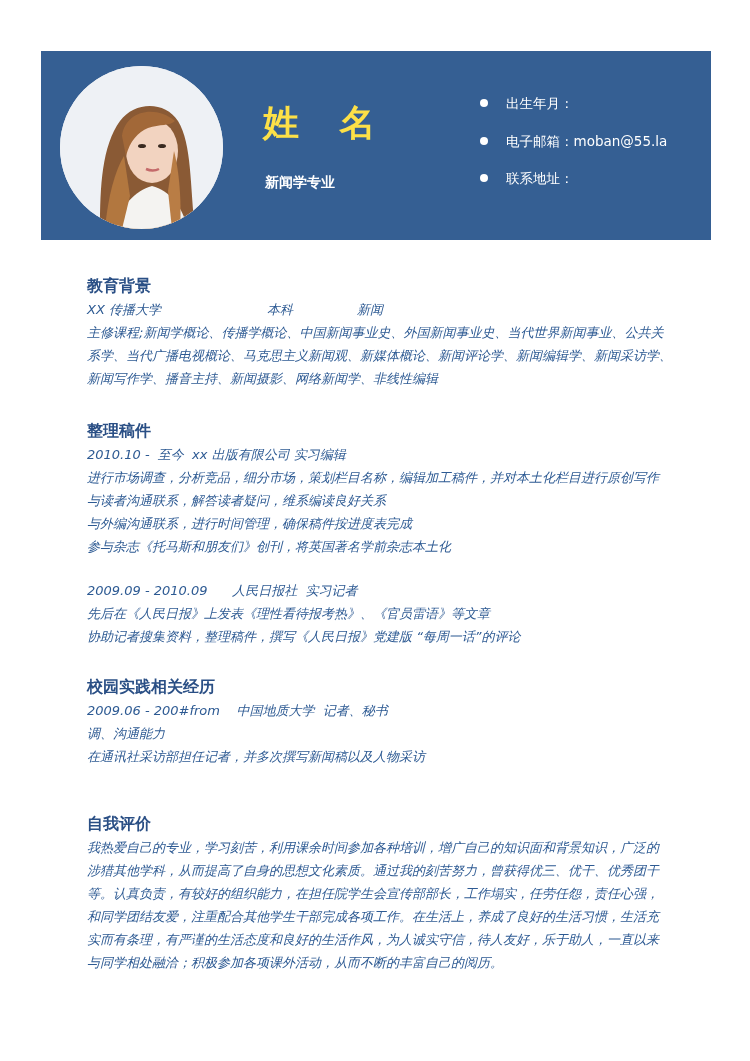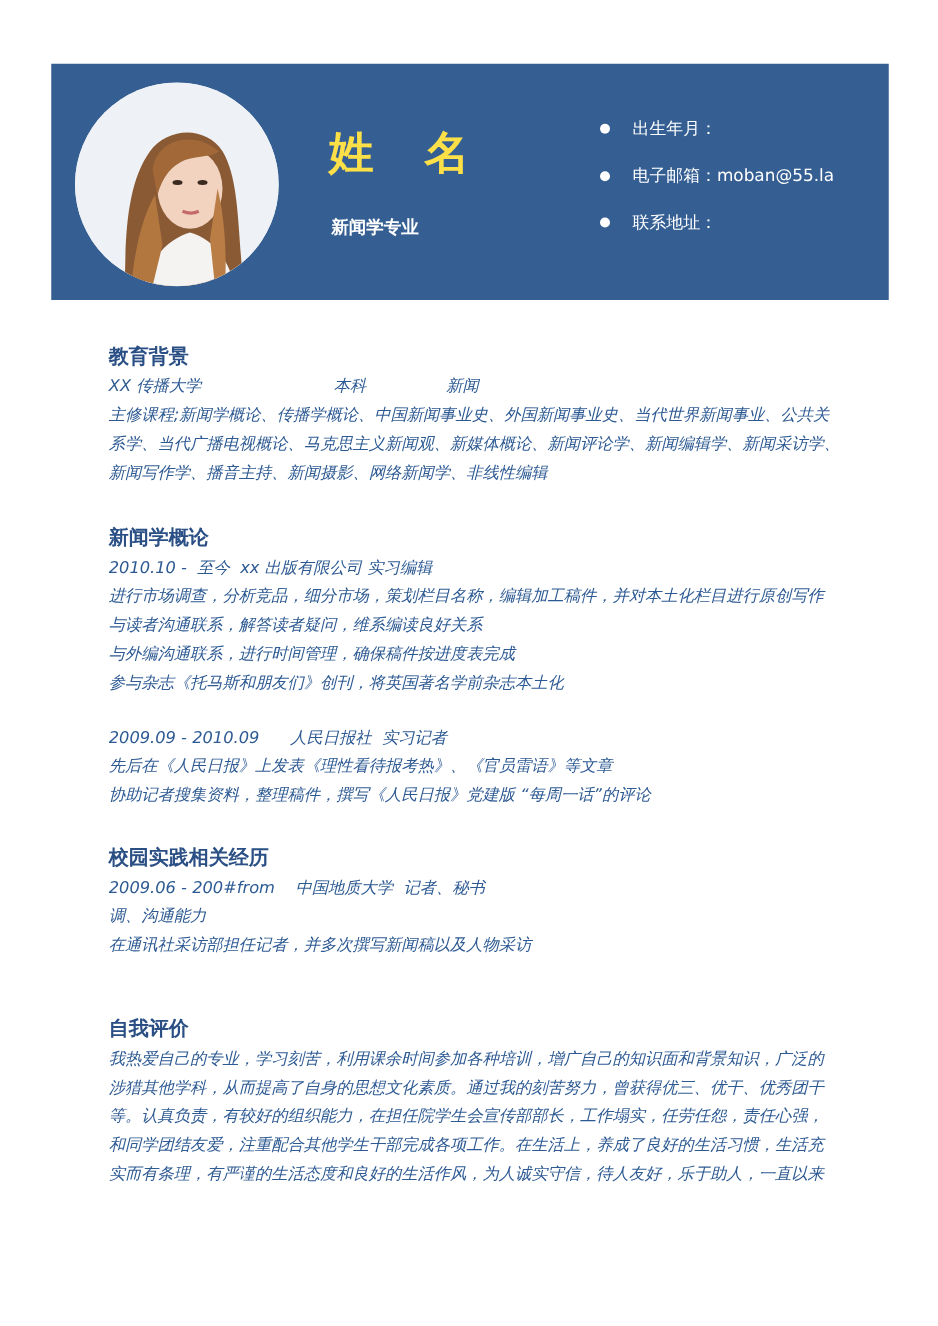--- a/index.html
+++ b/index.html
@@ -64,21 +64,21 @@
   <h2>教育背景</h2>
   <div class="line row-cols">
     <span style="width:180px;">XX 传播大学</span><span style="width:90px;">本科</span><span>新闻</span>
   </div>
   <div class="line">主修课程;新闻学概论、传播学概论、中国新闻事业史、外国新闻事业史、当代世界新闻事业、公共关</div>
   <div class="line">系学、当代广播电视概论、马克思主义新闻观、新媒体概论、新闻评论学、新闻编辑学、新闻采访学、</div>
   <div class="line">新闻写作学、播音主持、新闻摄影、网络新闻学、非线性编辑</div>
 </div>
 
 <div class="section" style="top:419px;">
-  <h2>新闻学概论</h2>
+  <h2>整理稿件</h2>
   <div class="line" style="white-space:pre;">2010.10 -  至今  xx 出版有限公司 实习编辑</div>
   <div class="line">进行市场调查，分析竞品，细分市场，策划栏目名称，编辑加工稿件，并对本土化栏目进行原创写作</div>
   <div class="line">与读者沟通联系，解答读者疑问，维系编读良好关系</div>
   <div class="line">与外编沟通联系，进行时间管理，确保稿件按进度表完成</div>
   <div class="line">参与杂志《托马斯和朋友们》创刊，将英国著名学前杂志本土化</div>
   <div class="gap" style="height:21px;"></div>
   <div class="line" style="white-space:pre;">2009.09 - 2010.09      人民日报社  实习记者</div>
   <div class="line">先后在《人民日报》上发表《理性看待报考热》、《官员雷语》等文章</div>
   <div class="line">协助记者搜集资料，整理稿件，撰写《人民日报》党建版  “每周一话”的评论</div>
 </div>
@@ -90,13 +90,14 @@
   <div class="line">在通讯社采访部担任记者，并多次撰写新闻稿以及人物采访</div>
 </div>
 
 <div class="section" style="top:812px;">
   <h2>自我评价</h2>
   <div class="line">我热爱自己的专业，学习刻苦，利用课余时间参加各种培训，增广自己的知识面和背景知识，广泛的</div>
   <div class="line">涉猎其他学科，从而提高了自身的思想文化素质。通过我的刻苦努力，曾获得优三、优干、优秀团干</div>
   <div class="line">等。认真负责，有较好的组织能力，在担任院学生会宣传部部长，工作塌实，任劳任怨，责任心强，</div>
   <div class="line">和同学团结友爱，注重配合其他学生干部完成各项工作。在生活上，养成了良好的生活习惯，生活充</div>
   <div class="line">实而有条理，有严谨的生活态度和良好的生活作风，为人诚实守信，待人友好，乐于助人，一直以来</div>
+  <div class="line">与同学相处融洽；积极参加各项课外活动，从而不断的丰富自己的阅历。</div>
 </div>
 
 </body></html>

